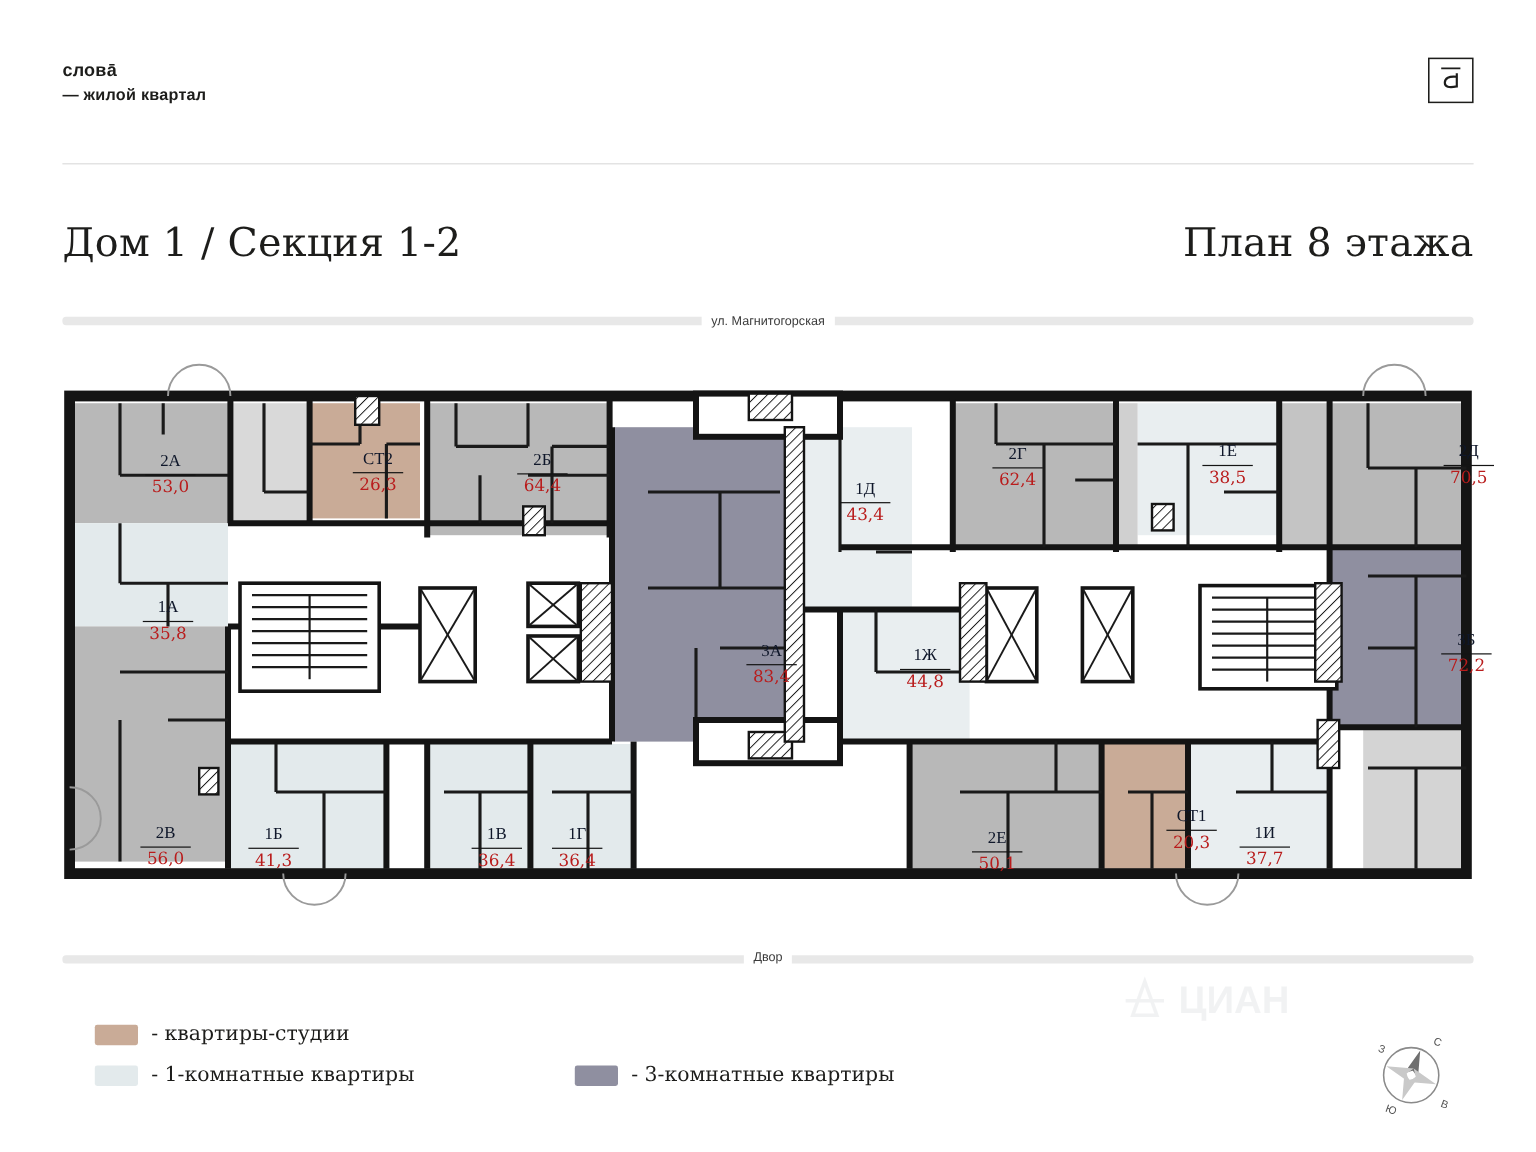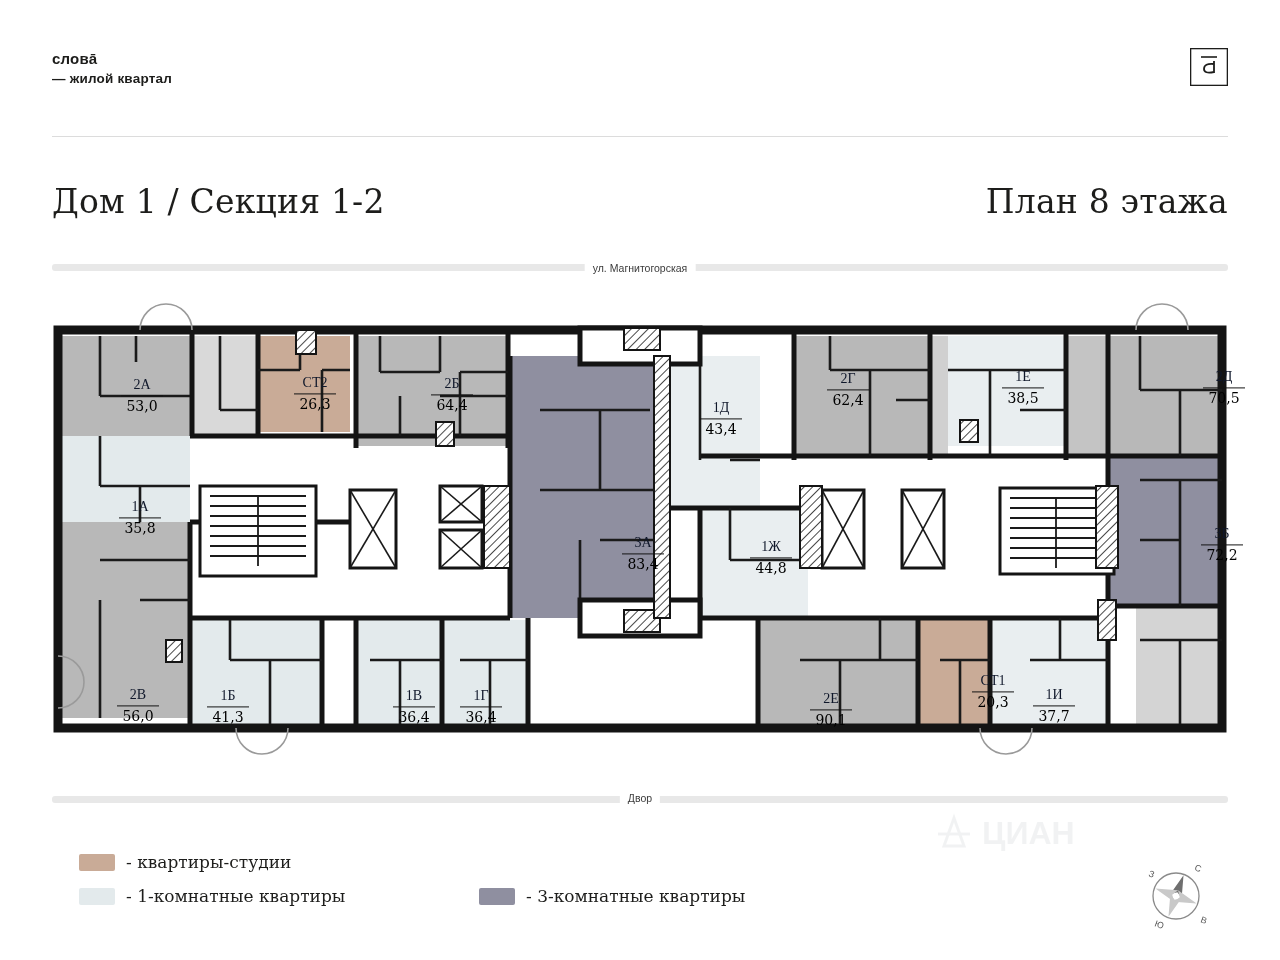--- a/index.html
+++ b/index.html
@@ -122,21 +122,21 @@
   .unit .rule {
     height: 1px;
     background: #141414;
     margin: 2px auto 2px auto;
     width: 42px;
   }
   .unit .area {
     font-family: "DejaVu Serif", serif;
     font-size: 14px;
     line-height: 1.15;
-    color: #000000;
+    color: #b91c1c;
   }
 
   
   .legend {
     position: absolute;
     left: 52px;
     top: 852px;
     width: 800px;
   }
   .legend-row {
@@ -474,21 +474,21 @@
         <div class="area">36,4</div>
       </div>
       <div class="unit" style="left: 441px; top: 407px;">
         <div class="code">1Г</div>
         <div class="rule"></div>
         <div class="area">36,4</div>
       </div>
       <div class="unit" style="left: 791px; top: 410px;">
         <div class="code">2Е</div>
         <div class="rule"></div>
-        <div class="area">90,1</div>
+        <div class="area">50,1</div>
       </div>
       <div class="unit" style="left: 953px; top: 392px; text-align: center;">
         <div class="code">СТ1</div>
         <div class="rule"></div>
         <div class="area">20,3</div>
       </div>
       <div class="unit" style="left: 1014px; top: 406px;">
         <div class="code">1И</div>
         <div class="rule"></div>
         <div class="area">37,7</div>

